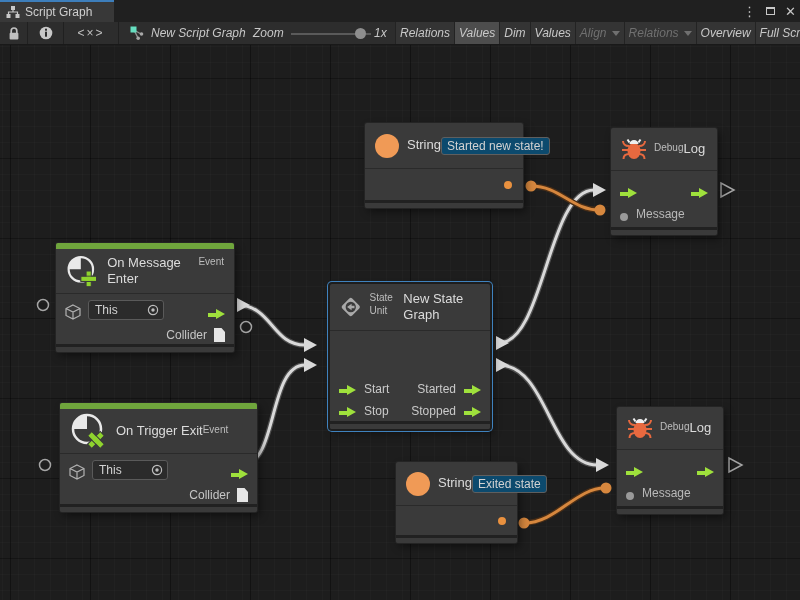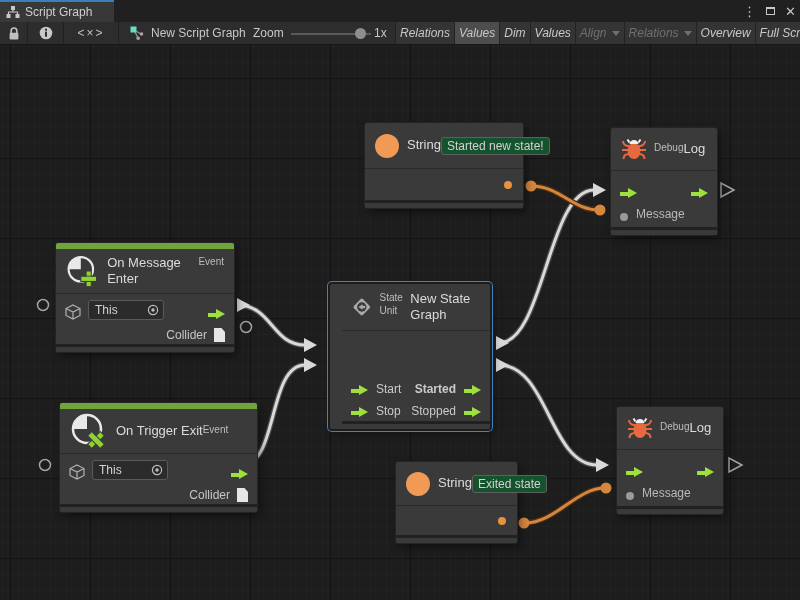--- a/index.html
+++ b/index.html
@@ -14,21 +14,21 @@
     color:#CFCFCF; font-size:12px; }
   .winctl { position:absolute; right:4px; top:0; height:22px; display:flex; align-items:center; gap:10px;
     color:#C8C8C8; font-size:13px; }
   .maxbox { width:9px; height:8px; border:1px solid #C8C8C8; border-top-width:2px; display:inline-block; }
 
   
   .toolbar { position:absolute; left:0; top:22px; width:800px; height:23px; background:#2D2D2D;
     border-bottom:1px solid #191919; color:#C8C8C8; font-size:12px; }
   .tseg { position:absolute; top:0; height:22px; display:flex; align-items:center; justify-content:center;
     border-right:1px solid #202020; }
-  .tlabel { position:absolute; top:0; height:22px; display:flex; align-items:center; gap:6px; }
+  .tlabel { position:absolute; top:0; height:22px; display:flex; align-items:center; gap:6px;font-style:italic; }
   .slider-track { position:absolute; top:11px; width:80px; height:2px; background:#5A5A5A; }
   .slider-handle { position:absolute; top:6px; width:11px; height:11px; border-radius:50%; background:#8E8E8E; }
   .btnrow { position:absolute; left:395px; top:0; height:22px; display:flex; }
   .tbtn { height:22px; line-height:22px; padding:0 4px; background:#343434; border-left:1px solid #232323;
     white-space:nowrap;font-style:italic; }
   .tbtn.active { background:#4D4D4D; }
   .tbtn.disabled { color:#707070; }
   .chev { display:inline-block; width:0; height:0; border-left:4px solid transparent;
     border-right:4px solid transparent; border-top:5px solid #8a8a8a; margin-left:5px; vertical-align:middle; }
   .tbtn.disabled .chev { border-top-color:#707070; }
@@ -60,21 +60,21 @@
 
   .flow-arrow { position:relative; width:17px; height:11px; flex:0 0 auto; }
   .flow-arrow::before { content:""; position:absolute; left:0; top:3.5px; width:8px; height:4px; background:#9FE13C; }
   .flow-arrow::after { content:""; position:absolute; left:8px; top:0; width:0; height:0;
     border-left:9px solid #9FE13C; border-top:5.5px solid transparent; border-bottom:5.5px solid transparent; }
 
   .dot-orange { width:8px; height:8px; border-radius:50%; background:#E9913F; }
   .dot-gray { width:8px; height:8px; border-radius:50%; background:#9A9A9A; }
   .big-orange { width:24px; height:24px; border-radius:50%; background:#F09A56; flex:0 0 auto; }
 
-  .vfield { background:#14532d; border:1px solid #5F5F5F; border-radius:3px; color:#D2D2D2;
+  .vfield { background:#0c4a6e; border:1px solid #5F5F5F; border-radius:3px; color:#D2D2D2;
     font-size:12px; padding:1px 5px; line-height:14px; white-space:nowrap; }
   .dropfield { display:flex; align-items:center; background:#2B2B2B; border:1px solid #5A5A5A;
     border-radius:3px; height:20px; padding:0 4px 0 6px; font-size:12px; color:#D2D2D2; }
 
   .file-icon { width:11px; height:14px; background:#E6E6E6;
     clip-path:polygon(0 0, 68% 0, 100% 28%, 100% 100%, 0 100%); }
 </style>
 </head>
 <body>
 
@@ -263,37 +263,37 @@
           <span class="flow-arrow" style="margin-left:auto;"></span>
         </div>
         <div class="prow" style="justify-content:flex-end;gap:7px;">
           <span style="color:#C6C6C6;">Collider</span>
           <span class="file-icon"></span>
         </div>
       </div>
       <div class="nfoot"></div>
     </div>
 
-    <div class="node selected" style="left:330px;top:239px;width:160px;padding-left:12px;">
+    <div class="node selected" style="left:330px;top:239px;width:160px;">
       <div class="nhead" style="height:46px;">
         <svg width="28" height="28" viewBox="0 0 26 26">
           <rect x="4.5" y="4.5" width="17" height="17" rx="2.5" transform="rotate(45 13 13)" fill="#A9A9A9"></rect>
           <circle cx="13" cy="13" r="6.2" fill="#3A3A3A"></circle>
           <path d="M8.5,13 L14,9.2 V11.5 H17.5 V14.5 H14 V16.8 Z" fill="#A9A9A9"></path>
         </svg>
         <div class="ntitles">
           <div class="nsub">State Unit</div>
           <div class="ntitle">New State Graph</div>
         </div>
       </div>
       <div class="nbody" style="padding:3px 0;">
         <div class="prow" style="gap:8px;margin-top:40px;">
           <span class="flow-arrow"></span>
           <span>Start</span>
-          <span style="margin-left:auto;font-weight:bold;">Started</span>
+          <span style="margin-left:auto;">Started</span>
           <span class="flow-arrow"></span>
         </div>
         <div class="prow" style="gap:8px;">
           <span class="flow-arrow"></span>
           <span>Stop</span>
           <span style="margin-left:auto;">Stopped</span>
           <span class="flow-arrow"></span>
         </div>
       </div>
       <div class="nfoot"></div>

